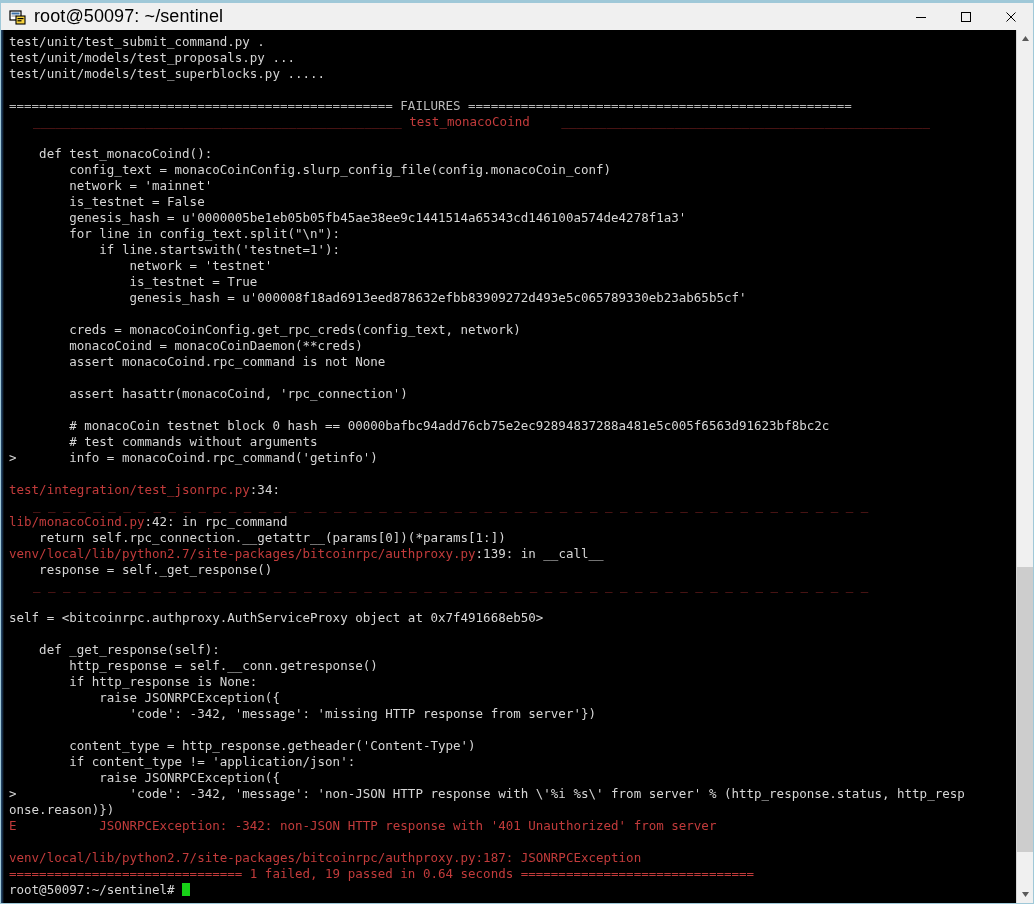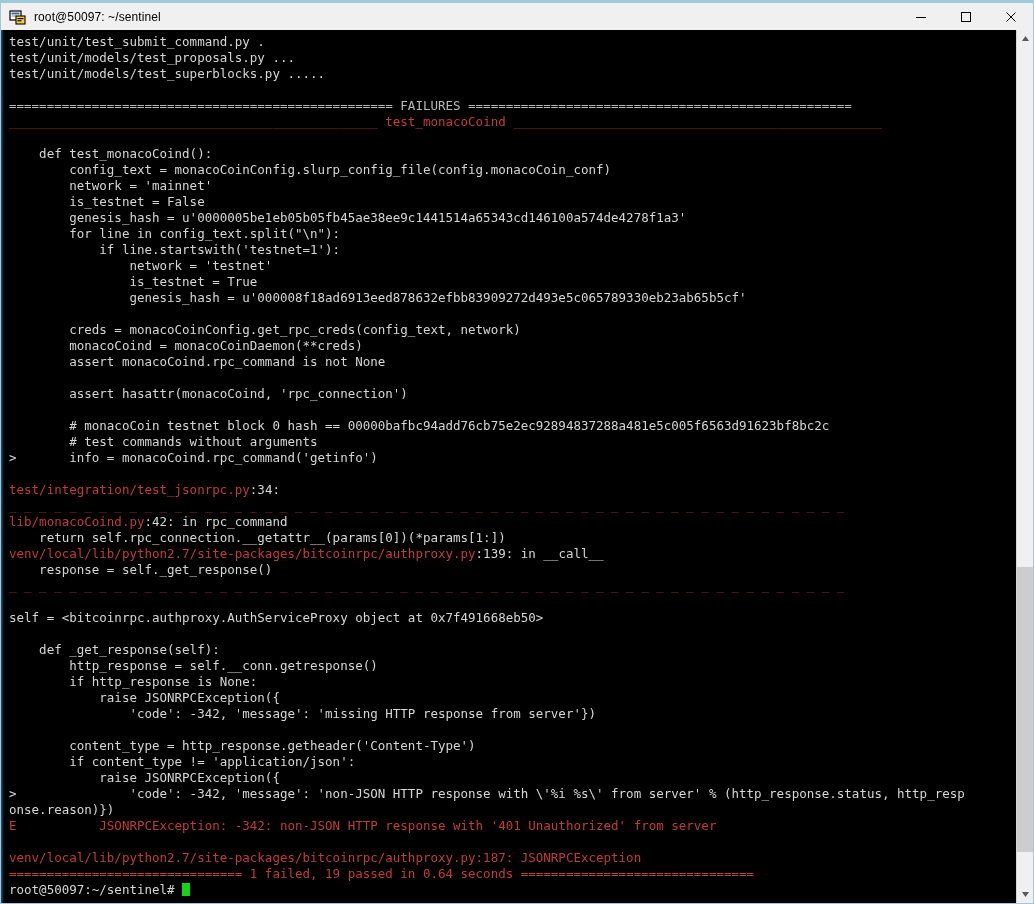--- a/index.html
+++ b/index.html
@@ -42,21 +42,21 @@
   #title-icon {
     width: 18px;
     height: 18px;
     margin-left: 8px;
     margin-right: 7px;
     flex: 0 0 auto;
     position: relative;
   }
   #title-text {
     font-family: "Liberation Sans", sans-serif;
-    font-size: 12px;
+    font-size: 18px;
     color: #000000;
     white-space: nowrap;
     letter-spacing: 0.1px;
   }
   #window-controls {
     margin-left: auto;
     display: flex;
     height: 100%;
     align-items: stretch;
   }
@@ -101,21 +101,21 @@
     line-height: 16px;
     white-space: pre;
     color: #cfcfcf;
     letter-spacing: 0px;
   }
   .row { height: 16px; white-space: pre; }
 
   .fg-white  { color: #d6d6d6; }
   .fg-dim    { color: #b9b9b9; }
   .fg-red    { color: #c23b3b; text-align: right; }
-  .fg-darkred{ color: #8d2626; }
+  .fg-darkred{ color: #8d2626; margin-left: 24px; }
 
   .cursor {
     display: inline-block;
     width: 8px;
     height: 13px;
     background: #17d217;
     vertical-align: -2px;
   }
 
   

